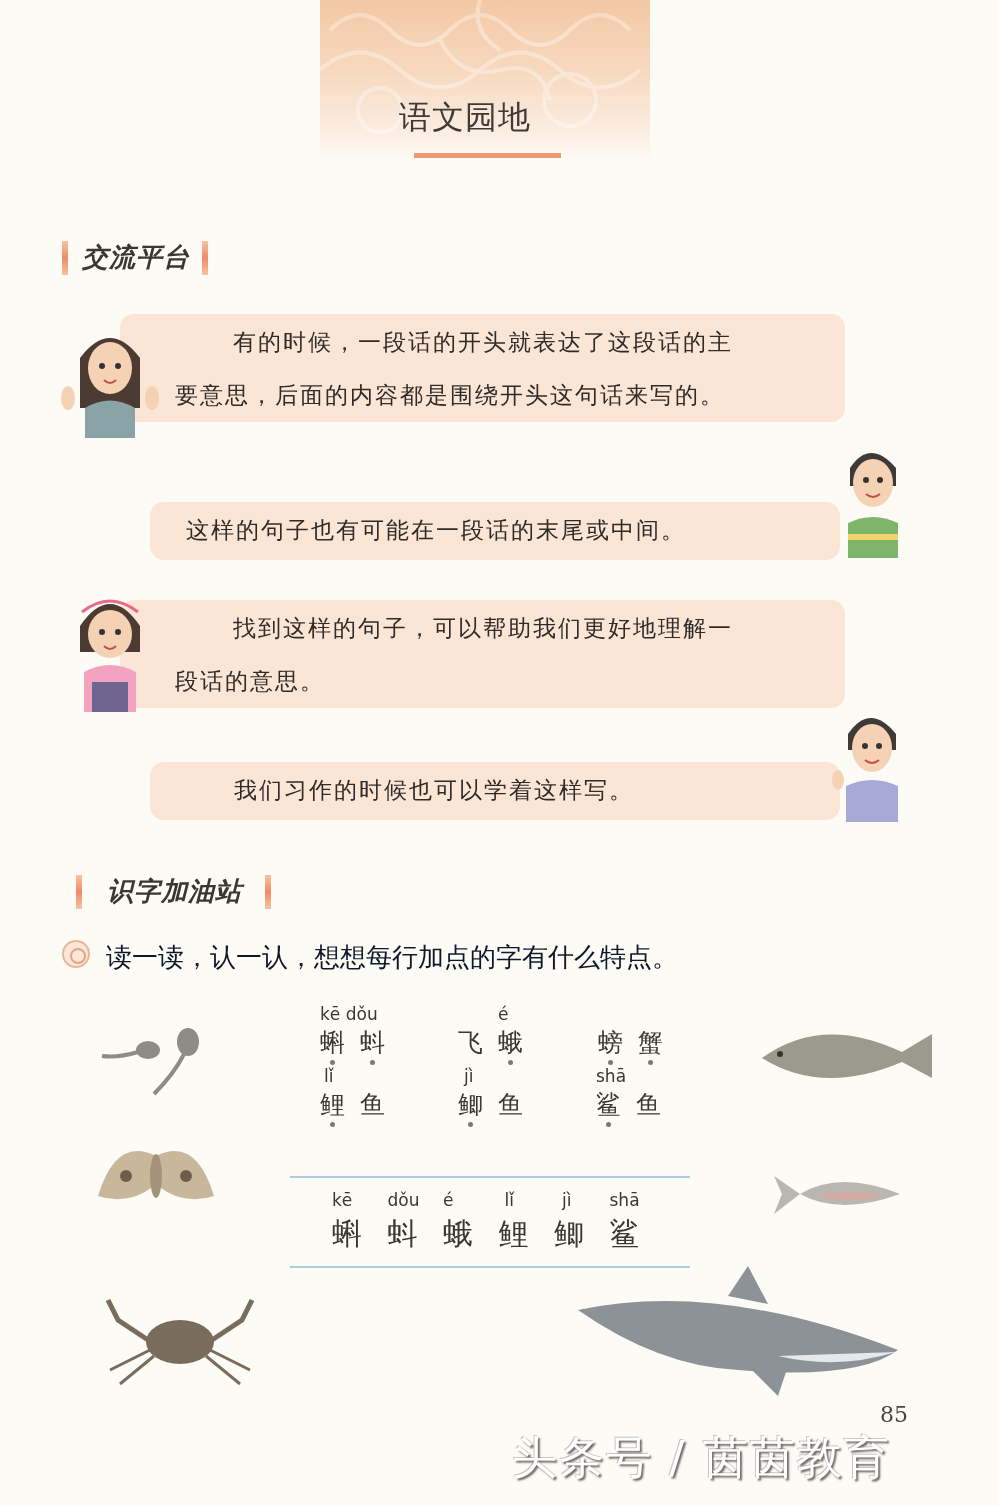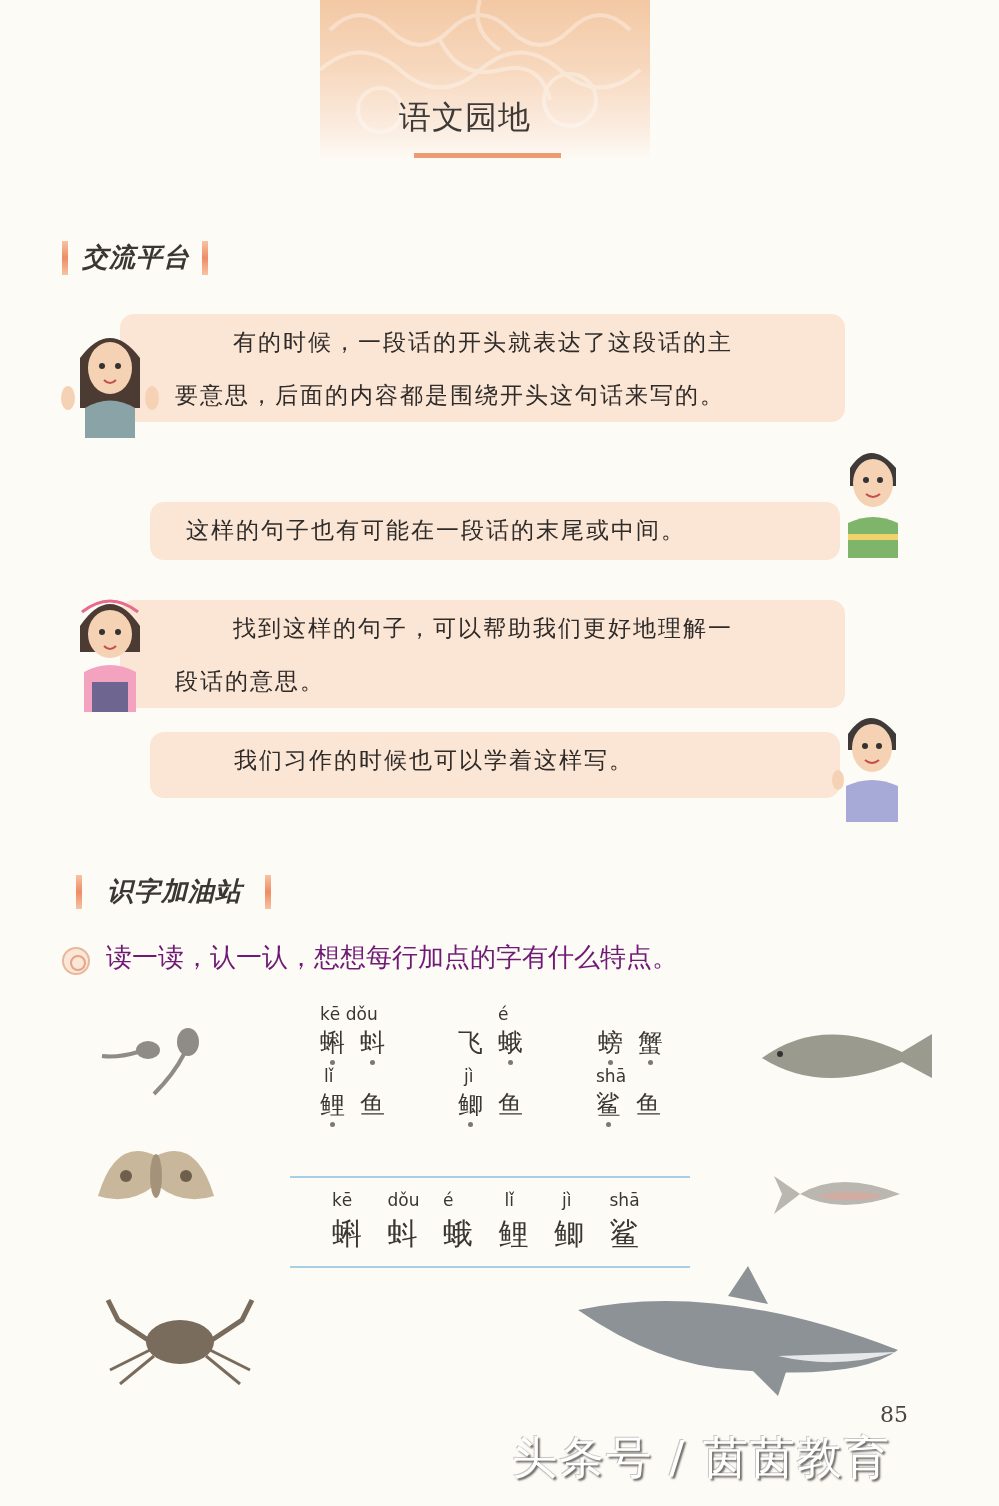--- a/index.html
+++ b/index.html
@@ -50,23 +50,23 @@
     color: #2f2b28;
     letter-spacing: 2px;
   }
   .bubble p { white-space: nowrap; }
 
   
   .kid svg { display: block; }
 
   
   .instruction {
-    left: 62px; top: 940px; display: flex; align-items: flex-end;
-    font-family: "DejaVu Sans", "Liberation Sans", sans-serif;
-    font-size: 26px; color: #701a75;
+    left: 62px; top: 940px; display: flex; align-items: flex-start;
+    font-family: "DejaVu Sans", "Liberation Sans", sans-serif;
+    font-size: 26px; color: #0f172a;
   }
   .seal {
     width: 28px; height: 28px; border-radius: 50%;
     border: 2px solid #e9b79b; background: #fbe6d8; margin-right: 16px;
     position: relative;
   }
   .seal::before {
     content: ""; position: absolute; left: 6px; top: 6px; width: 12px; height: 12px;
     border: 2px solid #e2a586; border-radius: 50%;
   }
@@ -174,21 +174,21 @@
     <path d="M16 26 q28 -22 56 0" stroke="#e86b8e" stroke-width="3" fill="none"></path>
     <ellipse cx="44" cy="48" rx="22" ry="24" fill="#f6d2b5"></ellipse>
     <circle cx="36" cy="46" r="3" fill="#333"></circle>
       <circle cx="52" cy="46" r="3" fill="#333"></circle>
     <path d="M38 60 q6 6 12 0" stroke="#c0504d" stroke-width="2" fill="none"></path>
     <path d="M18 126 v-40 q26 -14 52 0 v40z" fill="#f3a3c0"></path>
     <path d="M26 96 h36 v30 h-36z" fill="#6f6591"></path>
   </svg>
 </div>
 
-<div class="abs bubble" style="left:150px; top:732px; width:690px; height:66px; padding-left:84px;">
+<div class="abs bubble" style="left:150px; top:762px; width:690px; height:58px; padding-left:84px;">
   <p>我们习作的时候也可以学着这样写。</p>
 </div>
 <div class="abs kid" style="left:830px; top:702px;">
   <svg width="80" height="120" viewBox="0 0 80 120">
     <path d="M18 32 q22 -32 48 0 v16 h-48z" fill="#3d3a38"></path>
     <ellipse cx="42" cy="46" rx="20" ry="24" fill="#f6d2b5"></ellipse>
     <circle cx="35" cy="44" r="3" fill="#333"></circle>
       <circle cx="49" cy="44" r="3" fill="#333"></circle>
     <path d="M35 58 q7 6 14 0" stroke="#c0504d" stroke-width="2" fill="none"></path>
     <path d="M16 120 v-36 q26 -12 52 0 v36z" fill="#a7a9d6"></path>

